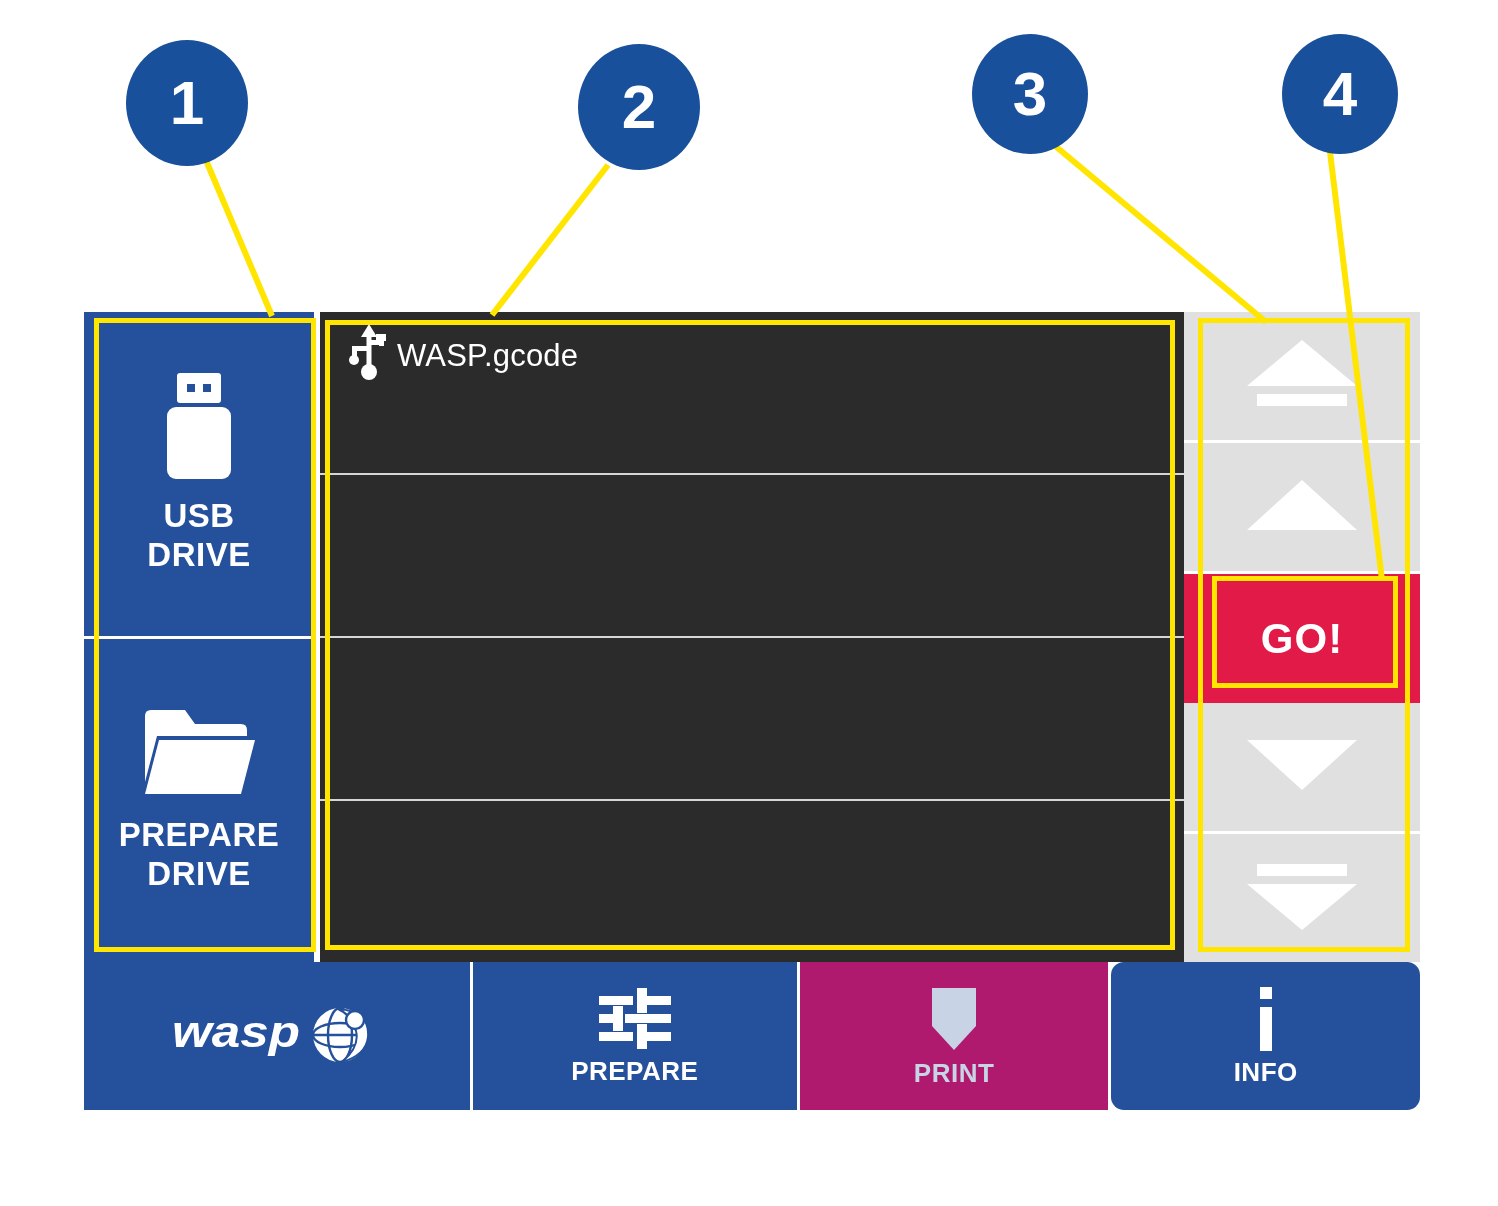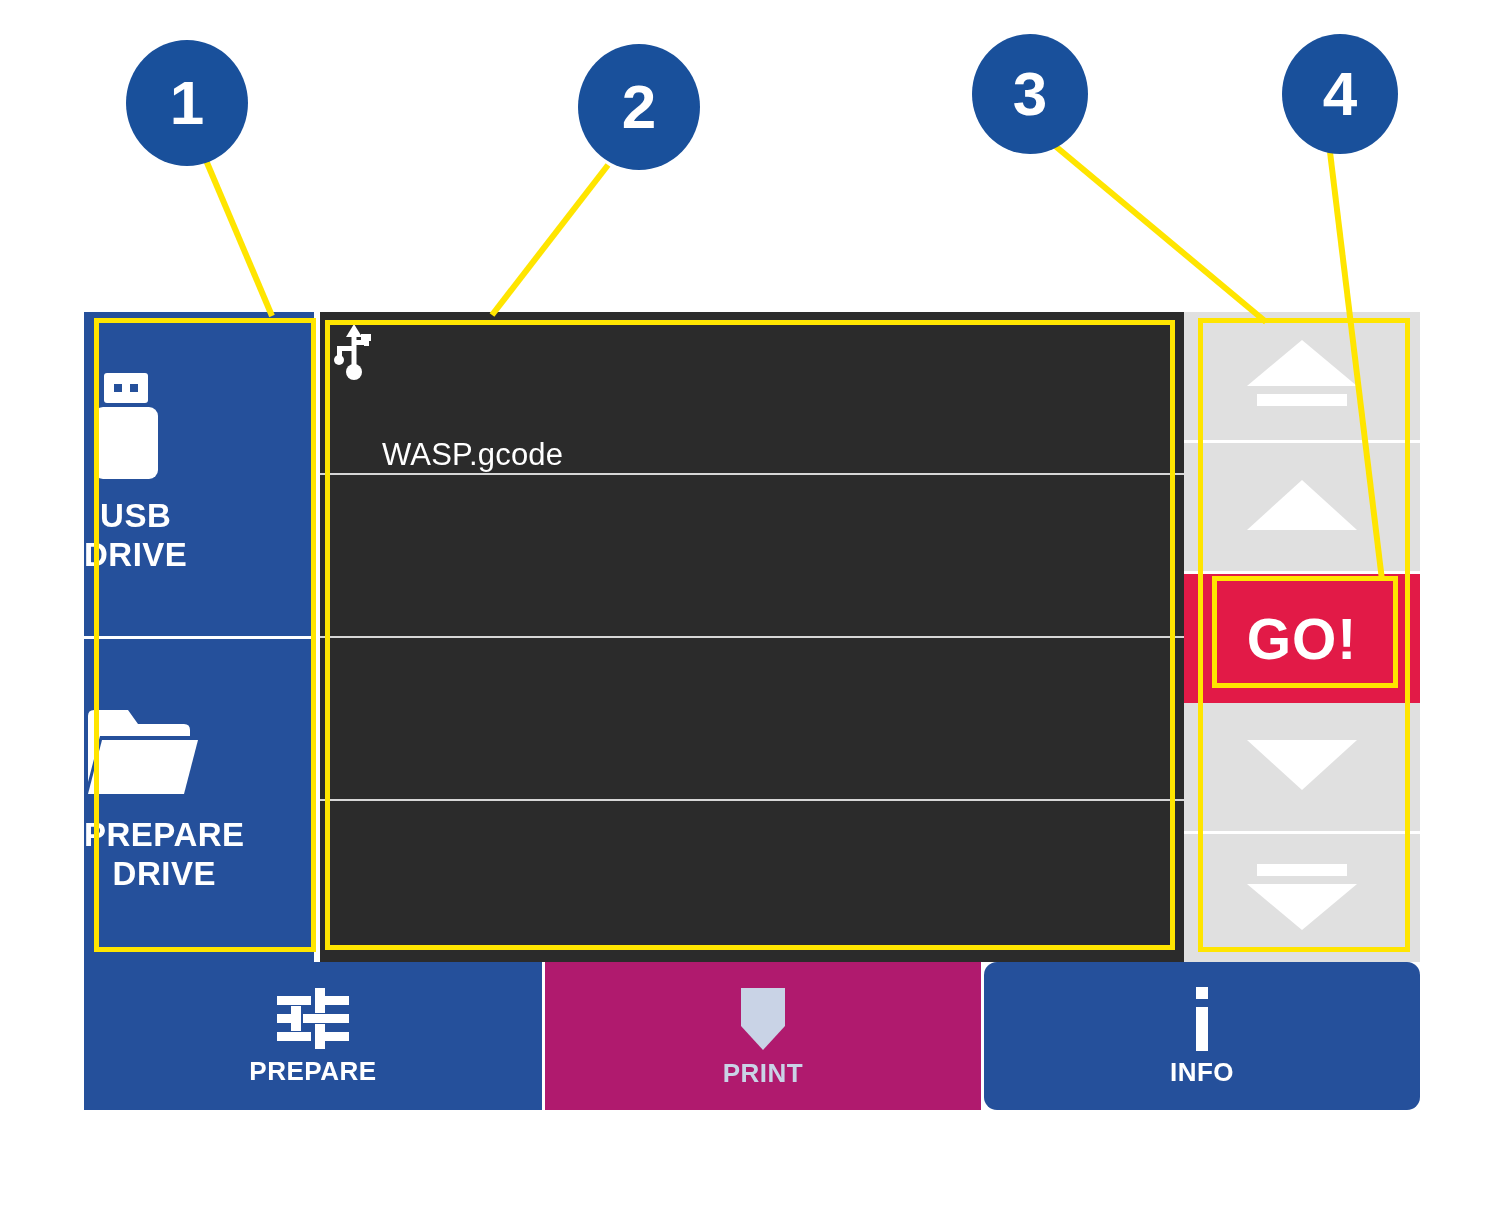--- a/index.html
+++ b/index.html
@@ -30,57 +30,57 @@
   }
   #screen-body{position:absolute;left:0;top:0;width:1336px;height:650px;}
 
   
   #sidebar{
     position:absolute;left:0;top:0;width:230px;height:650px;
     display:flex;flex-direction:column;
   }
   .drive-btn{
     flex:1 1 0;background:#25509b;color:#ffffff;
-    display:flex;flex-direction:column;align-items:flex-start;justify-content:center;
+    display:flex;flex-direction:column;align-items:center;justify-content:center;
     border-bottom:3px solid #ffffff;box-sizing:border-box;
   }
   .drive-btn:last-child{border-bottom:none;}
   .drive-icon{margin-bottom:14px;display:block;}
   .drive-label{
     font-size:33px;font-weight:bold;line-height:1.18;text-align:center;letter-spacing:.5px;
   }
 
   
   #file-list{
     position:absolute;left:236px;top:0;width:952px;height:650px;
     background:#2b2b2b;display:flex;flex-direction:column;
   }
   .file-row{
     flex:1 1 0;border-bottom:2px solid #d6d6d6;box-sizing:border-box;
-    display:flex;align-items:flex-end;padding-left:6px;color:#ffffff;position:relative;
+    display:flex;align-items:flex-start;padding-left:21px;color:#ffffff;position:relative;
   }
   .file-row:last-child{border-bottom:none;}
   .file-icon{width:56px;flex:0 0 56px;display:flex;align-items:center;justify-content:center;}
   .file-name{font-size:31px;color:#ffffff;letter-spacing:.2px;}
   .file-row.r1 .file-icon{align-self:flex-start;margin-top:12px;}
   .file-row.r1 .file-name{margin-top:26px;}
 
   
   #nav-col{
     position:absolute;left:1100px;top:0;width:236px;height:650px;
     display:flex;flex-direction:column;
   }
   .nav-btn{
     flex:1 1 0;background:#e0e0e0;border-bottom:3px solid #ffffff;box-sizing:border-box;
     display:flex;align-items:center;justify-content:center;
   }
   .nav-btn:last-child{border-bottom:none;}
   .nav-btn.go{
     background:#e21a47;color:#ffffff;border-bottom:none;
-    font-size:57px;font-weight:bold;letter-spacing:1px;
+    font-size:42px;font-weight:bold;letter-spacing:1px;
   }
 
   
   #toolbar{
     position:absolute;left:0;top:650px;width:1336px;height:148px;display:flex;
   }
   .tab{
     flex:1 1 0;background:#25509b;color:#ffffff;
     display:flex;flex-direction:column;align-items:center;justify-content:center;
     border-right:3px solid #ffffff;box-sizing:border-box;position:relative;
@@ -234,20 +234,39 @@
             <rect x="14" y="4" width="90" height="12" fill="#ffffff"></rect>
             <polygon points="59,70 4,24 114,24" fill="#ffffff"></polygon>
           </svg>
         </span>
       </div>
 
     </div>
 
     <div id="toolbar">
 
+      <div class="tab logo-tab">
+        <span class="tab-icon">
+          <svg width="210" height="62" viewBox="0 0 210 62">
+            <g fill="#ffffff" font-family="Liberation Sans, sans-serif" font-size="44" font-weight="bold" font-style="italic">
+              <text x="0" y="46" textLength="128" lengthAdjust="spacingAndGlyphs">wasp</text>
+            </g>
+            <g transform="translate(136,6)">
+              <circle cx="32" cy="28" r="27" fill="#ffffff"></circle>
+              <g stroke="#25509b" stroke-width="2.4" fill="none">
+                <ellipse cx="32" cy="28" rx="27" ry="12"></ellipse>
+                <ellipse cx="32" cy="28" rx="12" ry="27"></ellipse>
+                <line x1="5" y1="28" x2="59" y2="28"></line>
+              </g>
+              <path d="M30 2 Q62 4 60 30 Q58 48 34 55 Q52 40 48 24 Q44 8 30 2 Z" fill="#ffffff" stroke="#25509b" stroke-width="2"></path>
+              <circle cx="47" cy="13" r="9" fill="#ffffff" stroke="#25509b" stroke-width="2.4"></circle>
+            </g>
+          </svg>
+        </span>
+      </div>
 
       <div class="tab prepare-tab">
         <span class="tab-icon">
           <svg width="72" height="62" viewBox="0 0 72 62">
             <g fill="#ffffff">
               <rect x="0" y="8" width="34" height="9"></rect>
                 <rect x="44" y="8" width="28" height="9"></rect>
               <rect x="38" y="0" width="10" height="25"></rect>
               <rect x="0" y="26" width="16" height="9"></rect>
                 <rect x="26" y="26" width="46" height="9"></rect>

